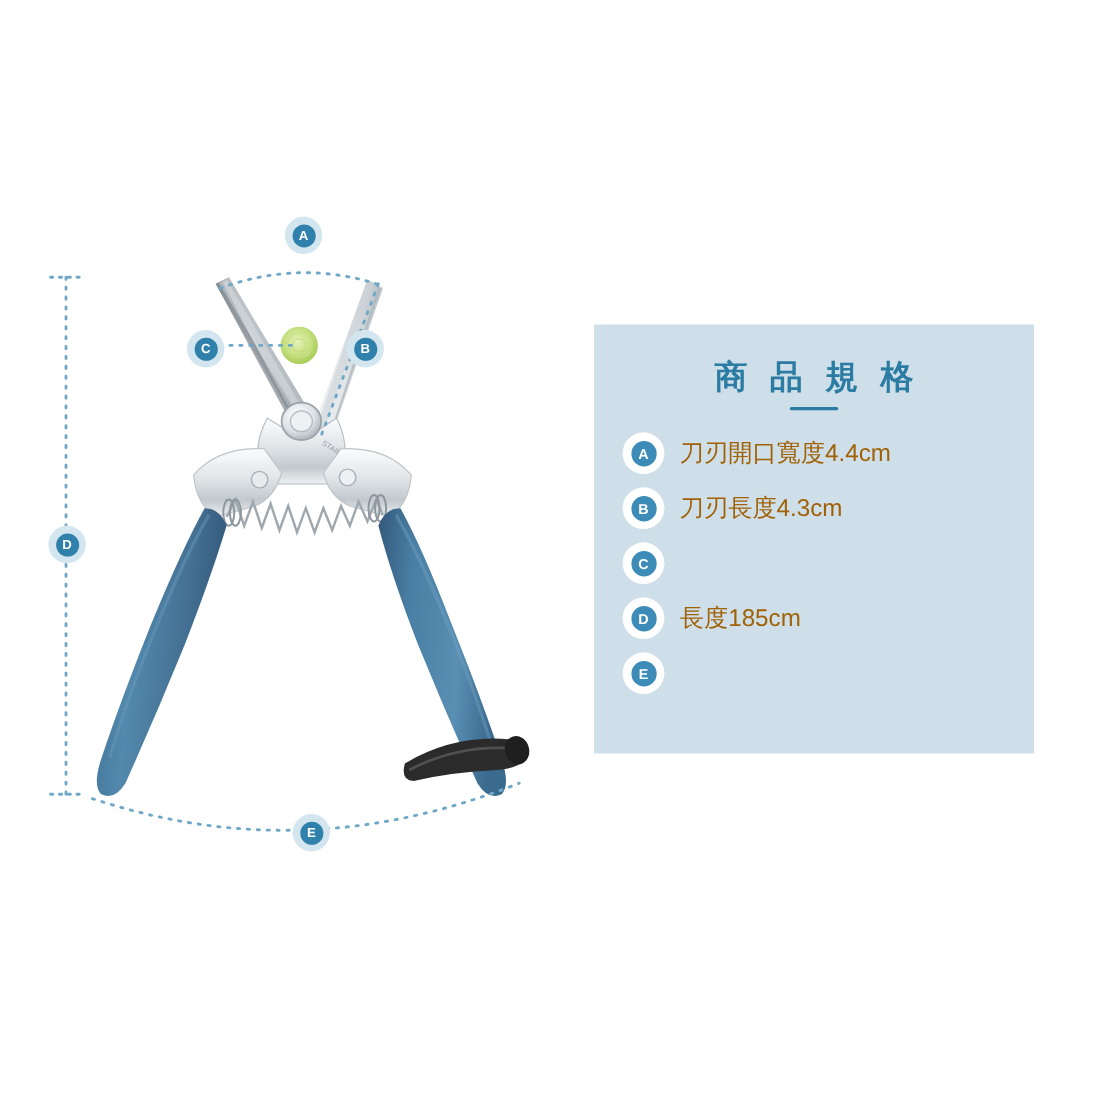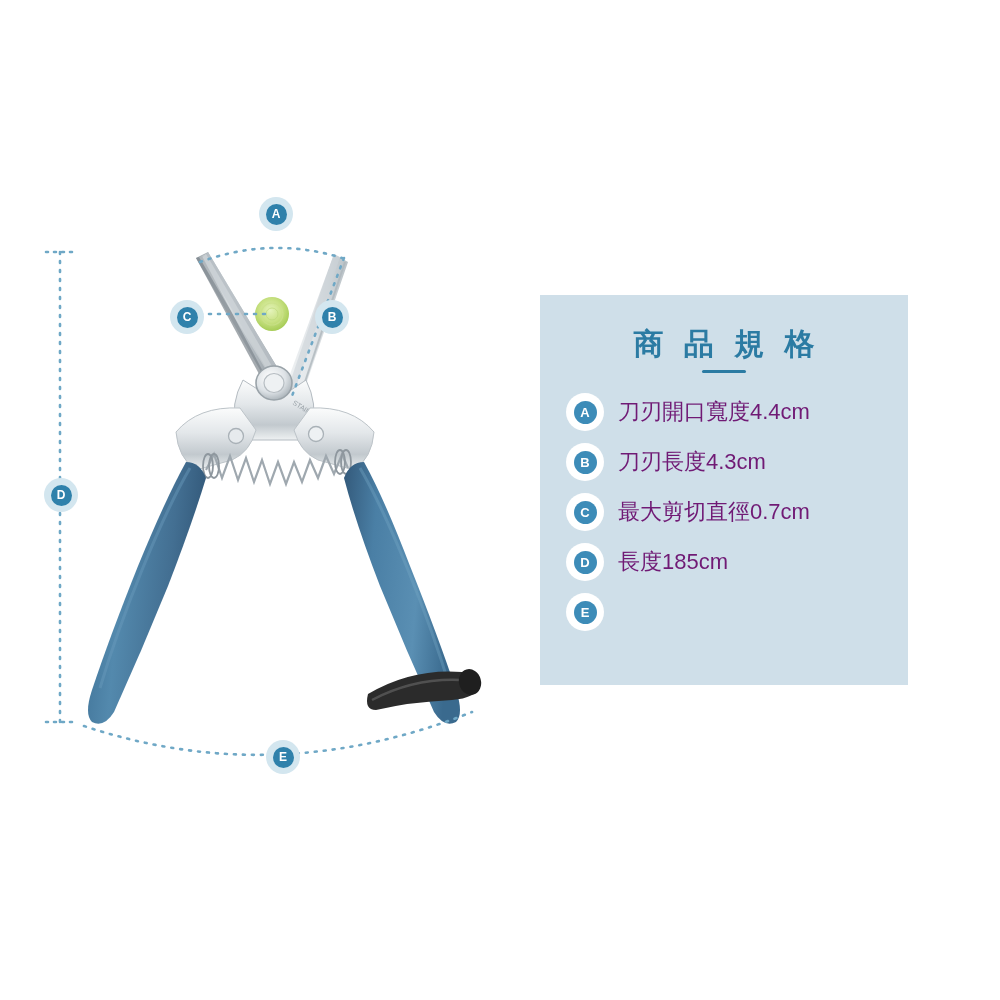--- a/index.html
+++ b/index.html
@@ -40,21 +40,21 @@
     font-weight:bold;
     display:flex;align-items:center;justify-content:center;
     line-height:1;
     letter-spacing:0;
   }
 
   
   #spec-panel{
     position:absolute;
     left:540px;top:295px;
-    width:368px;height:390px;
+    width:400px;height:390px;
     background:#cfdfe9;
     box-sizing:border-box;
     padding:32px 26px 20px 26px;
   }
   #spec-title{
     text-align:center;
     color:#2b7ba3;
     font-size:30px;
     font-weight:bold;
     letter-spacing:6px;
@@ -87,21 +87,21 @@
     width:23px;height:23px;
     border-radius:50%;
     background:#3d8cb8;
     color:#ffffff;
     font-size:13px;
     font-weight:bold;
     display:flex;align-items:center;justify-content:center;
     line-height:1;
   }
   .spec-text{
-    color:#701a75;
+    color:#a16207;
     font-size:22px;
     line-height:1.2;
     white-space:nowrap;
   }
 </style>
 </head>
 <body>
 
 <div id="stage">
 
@@ -274,21 +274,20 @@
         <span class="spec-badge">
           <span class="disc2">B</span>
         </span>
         <span class="spec-text">刀刃長度4.3cm</span>
       </li>
 
       <li class="spec-row">
         <span class="spec-badge">
           <span class="disc2">C</span>
         </span>
-        <span class="spec-text">最大剪切直徑0.7cm</span>
       </li>
 
       <li class="spec-row">
         <span class="spec-badge">
           <span class="disc2">D</span>
         </span>
         <span class="spec-text">長度185cm</span>
       </li>
 
       <li class="spec-row">

